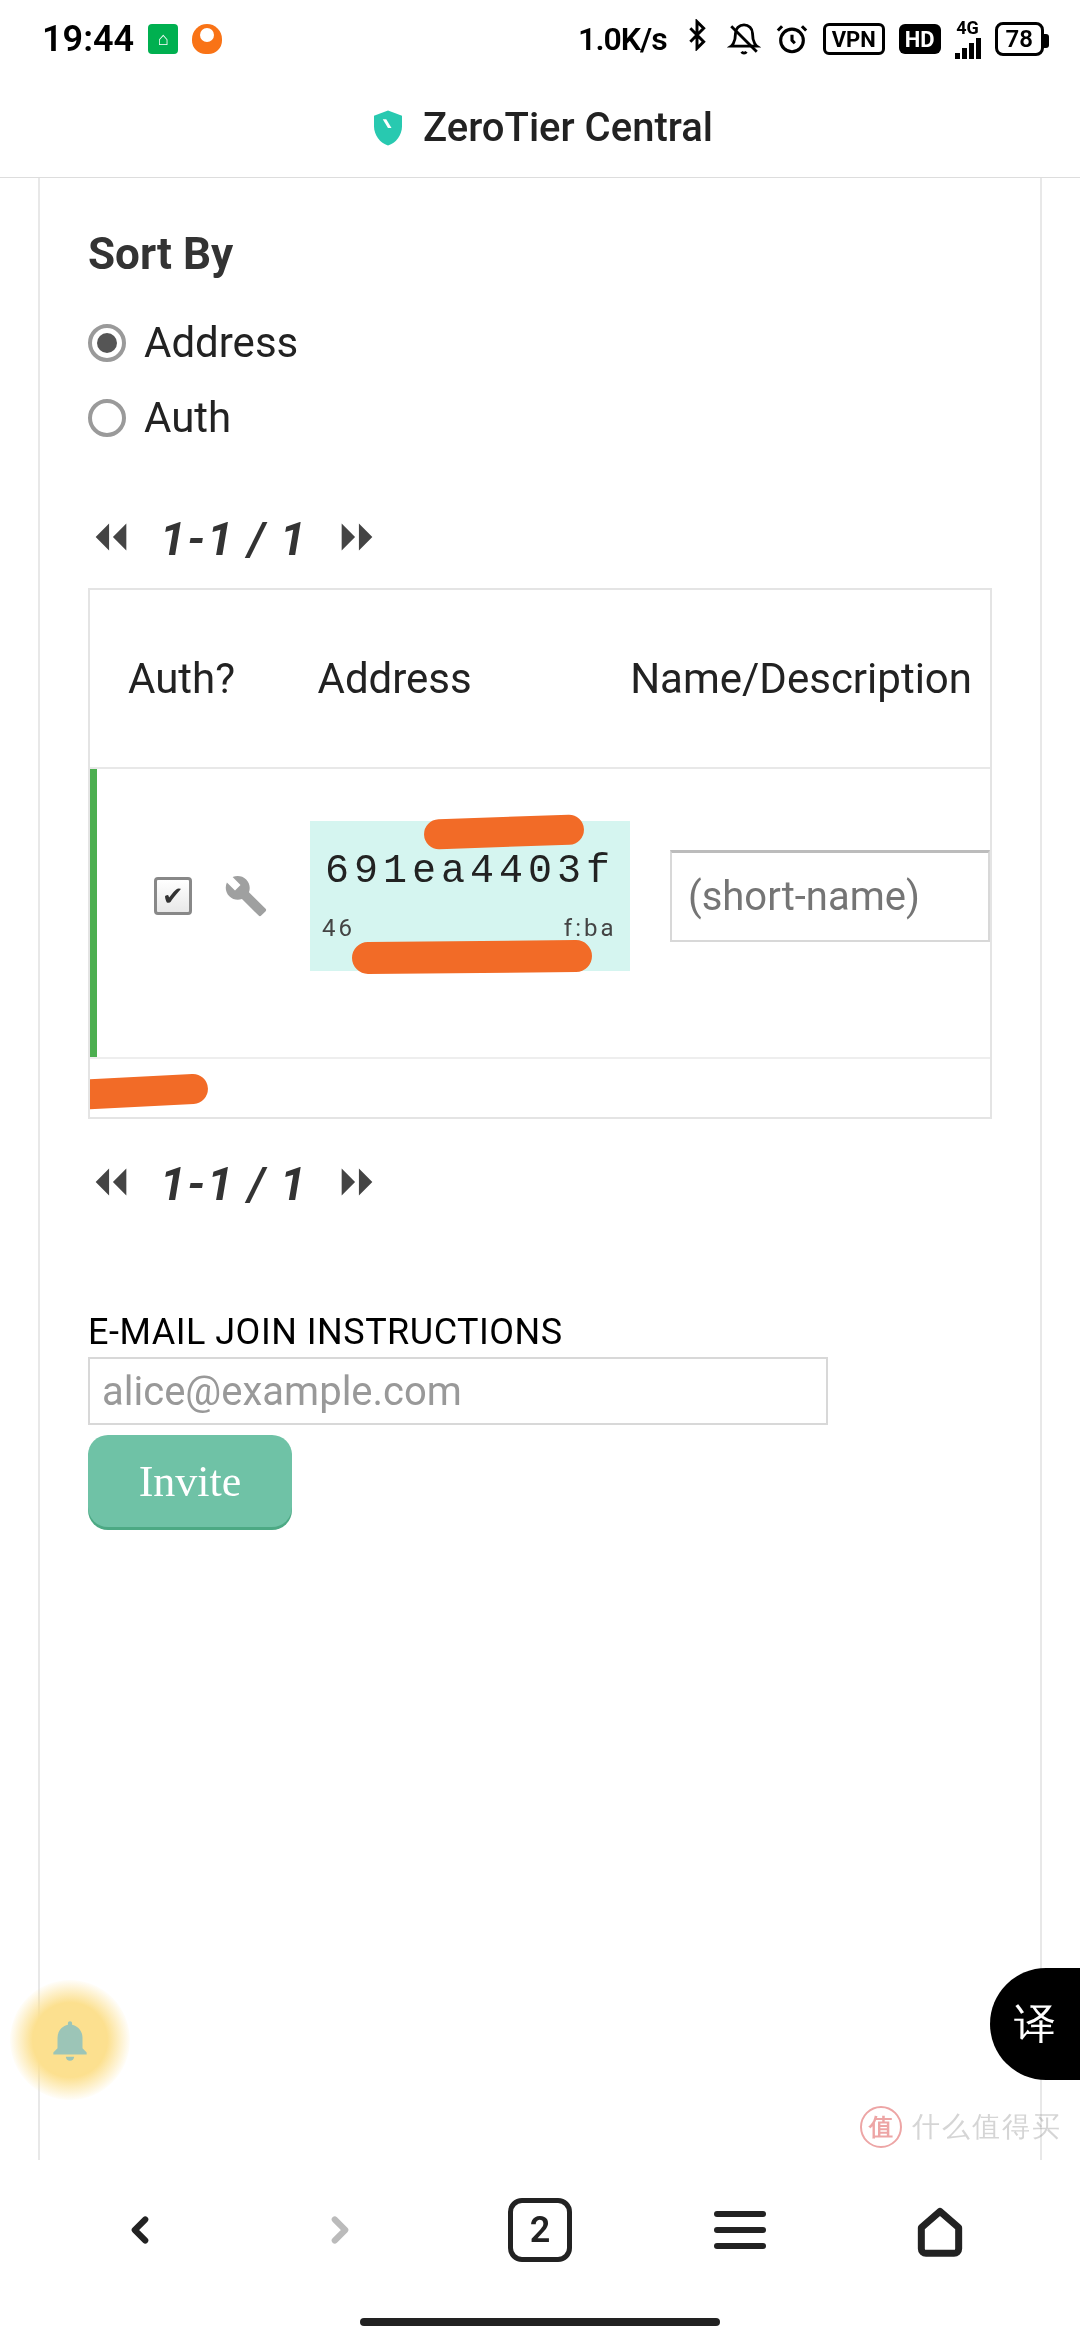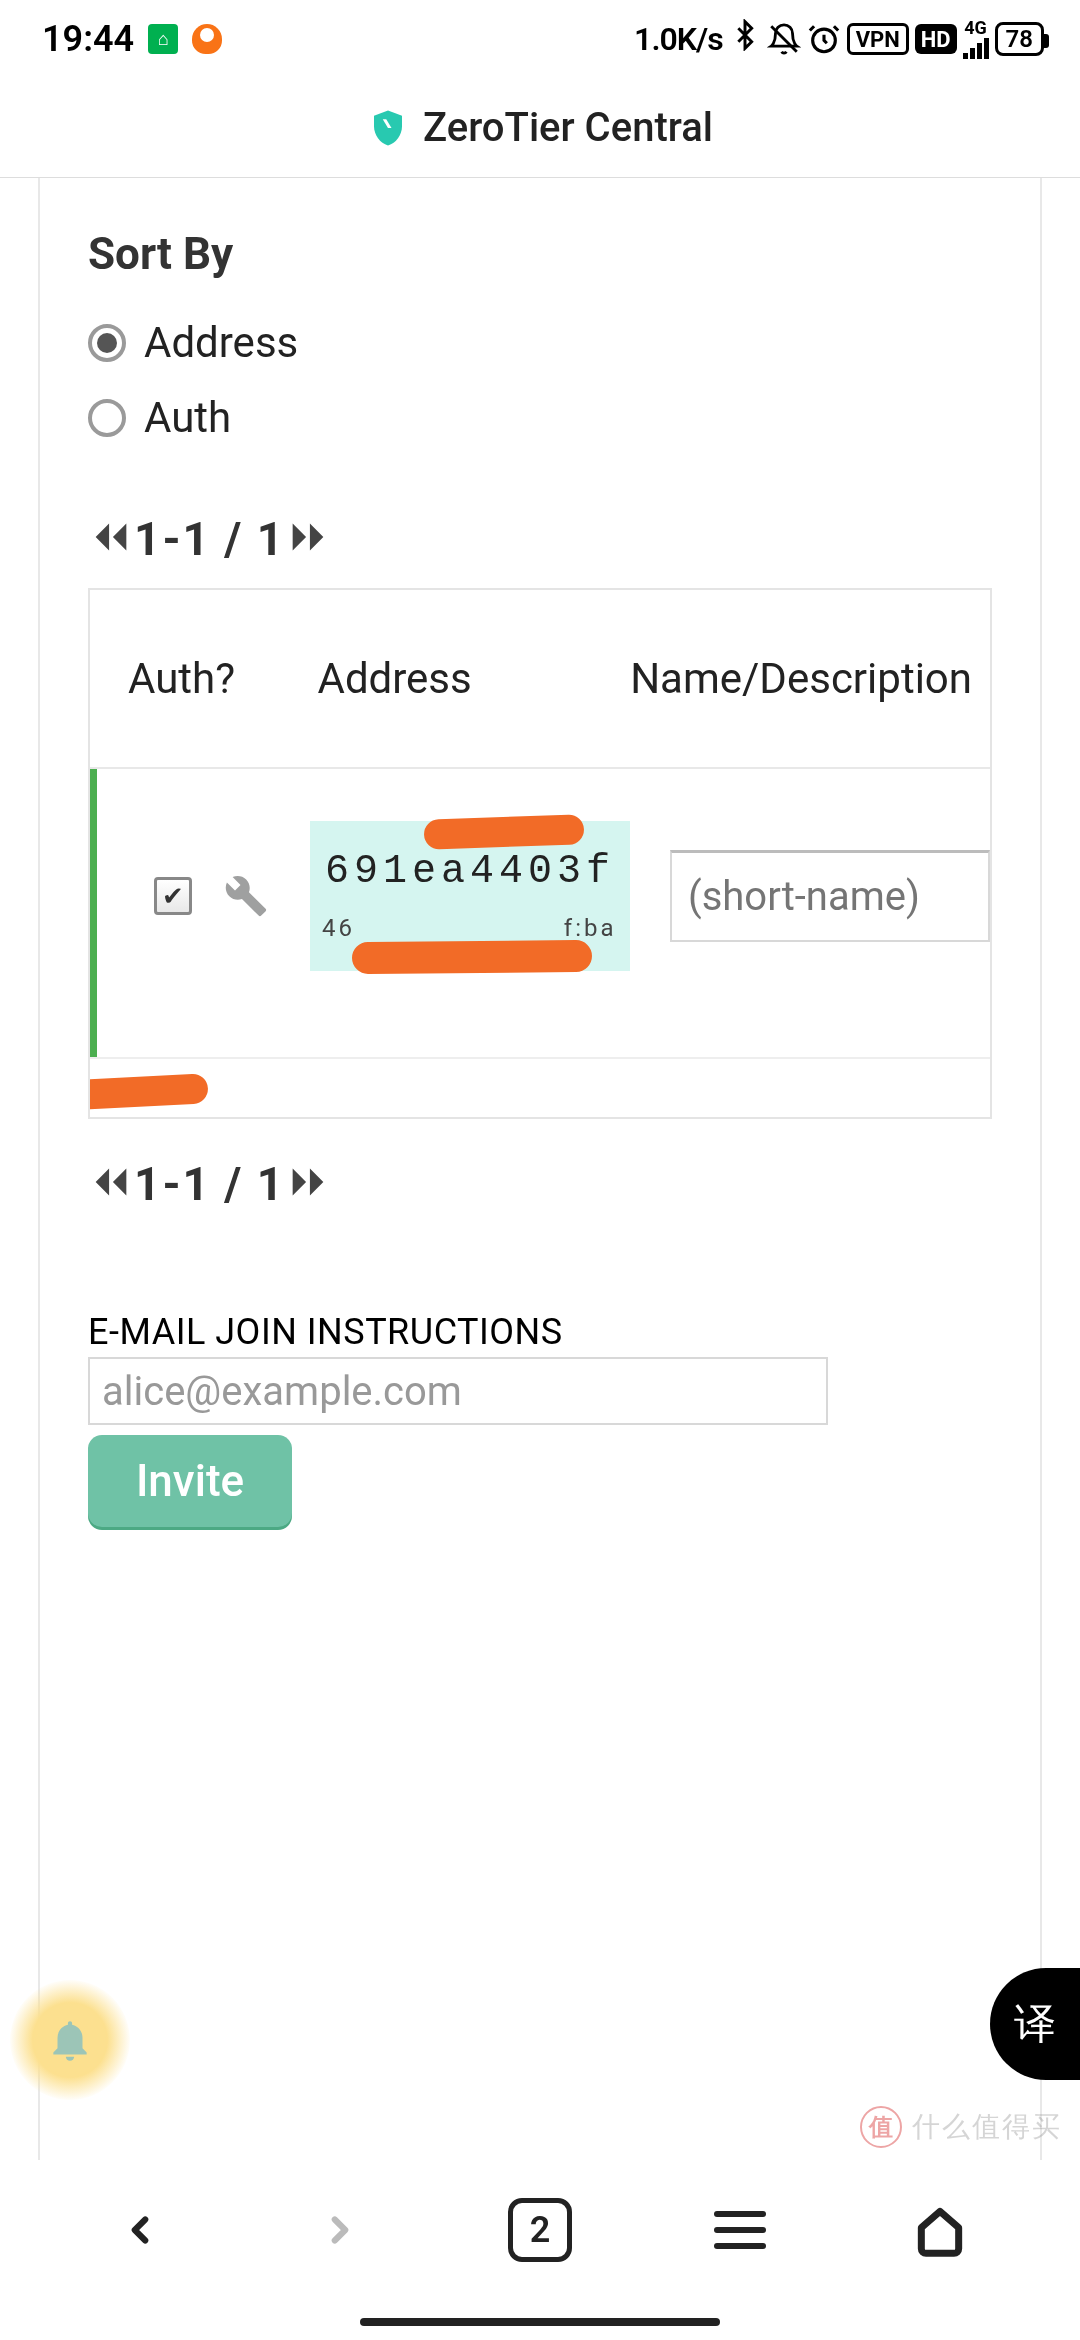--- a/index.html
+++ b/index.html
@@ -1,21 +1,21 @@
 <!DOCTYPE html>
 <html><head>
 <meta charset="utf-8">
 <style>
 *{margin:0;padding:0;box-sizing:border-box;font-family:-apple-system,BlinkMacSystemFont,"Segoe UI",Roboto,Helvetica,Arial,sans-serif;}
 html,body{width:1080px;height:2340px;background:#fff;overflow:hidden;position:relative;}
 
 
 .status-bar{height:78px;display:flex;align-items:center;justify-content:space-between;padding:0 36px 0 42px;font-size:34px;color:#000;font-weight:500;}
 .status-left{display:flex;align-items:center;gap:14px;}
-.status-right{display:flex;align-items:center;gap:6px;}
+.status-right{display:flex;align-items:center;gap:14px;}
 .status-clock{font-size:36px;font-weight:600;}
 .mi-badge{width:30px;height:30px;background:#00b050;border-radius:4px;display:flex;align-items:center;justify-content:center;color:#fff;font-size:18px;font-weight:bold;}
 .user-badge{width:30px;height:30px;background:#f97316;border-radius:50% 50% 45% 45%;position:relative;}
 .user-badge::before{content:"";position:absolute;width:14px;height:14px;background:#fff;border-radius:50%;top:4px;left:8px;}
 .speed{font-size:32px;font-weight:600;letter-spacing:-1px;}
 .bt-icon{font-size:34px;}
 .bell-icon{width:34px;height:34px;position:relative;}
 .bell-icon svg{width:100%;height:100%;}
 .alarm-icon{width:34px;height:34px;}
 .vpn-box{border:3px solid #000;border-radius:6px;padding:0 6px;font-size:22px;font-weight:700;height:32px;display:flex;align-items:center;}
@@ -42,21 +42,21 @@
 
 
 .sort-heading{font-size:44px;font-weight:700;color:#333;margin-top:28px;margin-bottom:38px;}
 .radio-group{margin-bottom:70px;}
 .radio-row{display:flex;align-items:center;gap:18px;margin-bottom:26px;}
 .radio{width:38px;height:38px;border:4px solid #9a9a9a;border-radius:50%;background:#fff;display:flex;align-items:center;justify-content:center;cursor:pointer;}
 .radio.checked::after{content:"";width:20px;height:20px;background:#555;border-radius:50%;}
 .radio-label{font-size:42px;color:#222;}
 
 
-.pagination{display:flex;align-items:center;margin:16px 0 22px;}
+.pagination{display:flex;align-items:center;gap:26px;margin:16px 0 22px;font-style:italic;}
 .pg-arrow{cursor:pointer;}
 .pg-arrow svg{width:46px;height:46px;fill:#444;}
 .pg-text{font-size:46px;font-weight:700;color:#333;letter-spacing:2px;}
 
 
 .table-wrap{border:2px solid #e4e4e4;margin-bottom:38px;background:#fff;overflow:hidden;}
 .thead{display:flex;padding:64px 18px 64px;}
 .th-auth{width:220px;font-size:42px;color:#222;padding-left:20px;}
 .th-address{width:330px;font-size:42px;color:#222;}
 .th-name{flex:1;font-size:42px;color:#222;white-space:nowrap;}
@@ -75,21 +75,21 @@
 .os1{width:160px;height:30px;top:-4px;left:114px;transform:rotate(-2deg);}
 .os2{width:240px;height:32px;bottom:-2px;left:42px;transform:rotate(-0.5deg);}
 .os-corner{position:absolute;width:148px;height:30px;background:#f26b27;border-radius:30px;left:-30px;bottom:-50px;transform:rotate(-3deg);z-index:5;}
 .table-footer-gap{height:60px;border-top:2px solid #eee;}
 
 
 .form-section{margin-top:100px;}
 .form-label{font-size:36px;color:#000000;letter-spacing:0.5px;margin-bottom:4px;}
 .form-input{width:740px;height:68px;border:2px solid #d8d8d8;padding:0 12px;font-size:40px;color:#333;}
 .form-input::placeholder{color:#999;}
-.btn{display:inline-flex;align-items:center;justify-content:center;border:none;border-radius:14px;cursor:pointer;color:#fff;font-weight:500;}
+.btn{display:inline-flex;align-items:center;justify-content:center;border:none;border-radius:20px;cursor:pointer;color:#fff;font-weight:500;font-family:Liberation Serif, serif;}
 .btn-invite{background:#6fc2a6;width:204px;height:92px;font-size:44px;margin-top:10px;box-shadow:0 3px 0 #4ca984;}
 .form-section-2{margin-top:72px;}
 .btn-add{background:#6fc2a6;width:454px;height:94px;font-size:42px;margin-top:8px;box-shadow:0 3px 0 #4ca984;}
 
 
 .float-bell{position:absolute;left:10px;bottom:240px;width:120px;height:120px;background:radial-gradient(circle,#fce08f 0%,#fce08f 44%,rgba(252,224,143,0) 72%);border-radius:50%;display:flex;align-items:center;justify-content:center;z-index:20;}
 .float-bell svg{width:50px;height:50px;fill:#9cc5b7;}
 
 
 .translate-fab{position:absolute;right:0;bottom:260px;width:90px;height:112px;background:#000;border-radius:56px 0 0 56px;display:flex;align-items:center;justify-content:center;z-index:20;}

